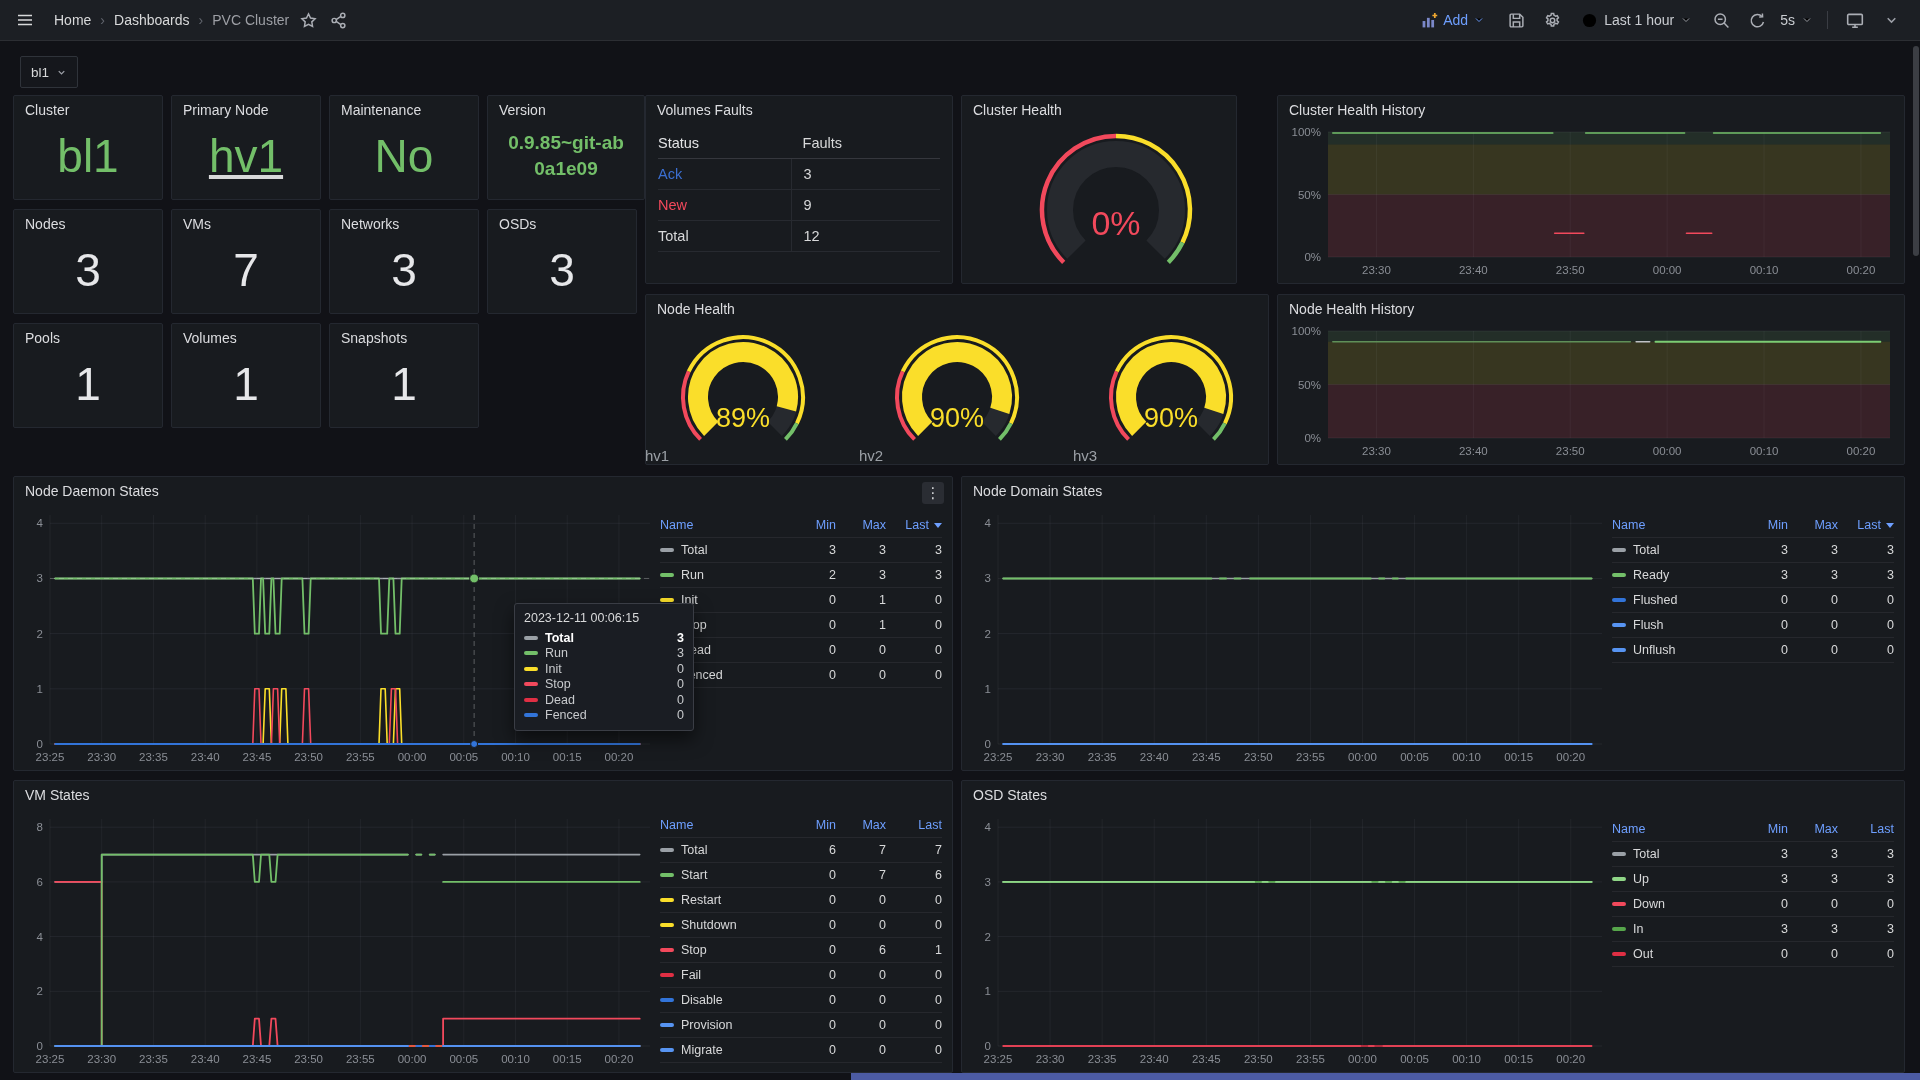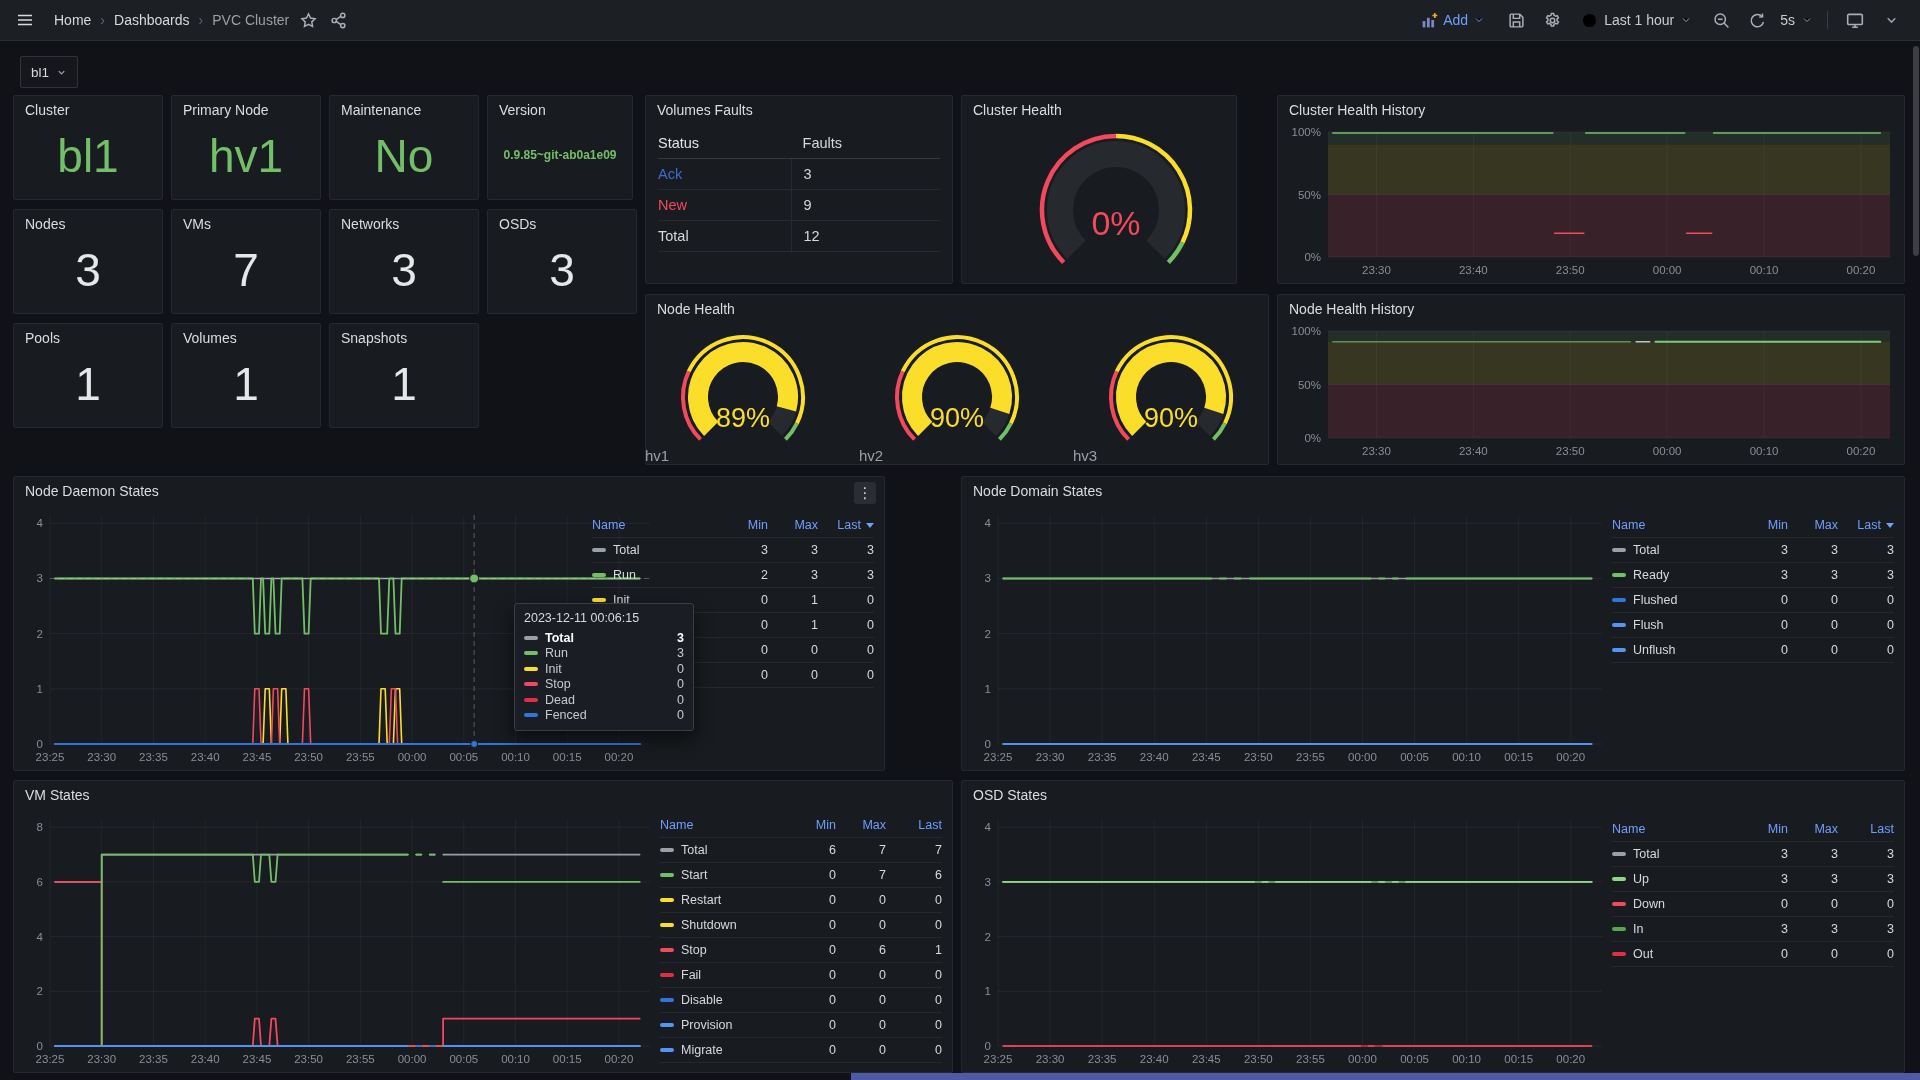--- a/index.html
+++ b/index.html
@@ -24,21 +24,21 @@
   .chev{display:inline-block;}
   
   .var-box{position:absolute;left:20px;top:56px;height:30px;border:1px solid #2f333a;border-radius:2px;
     display:flex;align-items:center;gap:7px;padding:0 10px;font-size:13.5px;color:#d8d9da;cursor:pointer;background:#15171c;}
   
   .panel{position:absolute;background:#181b1f;border:1px solid #242830;border-radius:2px;box-sizing:border-box;}
   .ptitle{position:absolute;left:11px;top:6px;font-size:14px;font-weight:500;color:#dcdde0;white-space:nowrap;z-index:3;}
   .stat{display:flex;align-items:center;justify-content:center;padding-top:16px;text-align:center;}
   .green-big{font-size:46px;color:#73bf69;font-weight:500;line-height:1;}
   .white-big{font-size:46px;color:#e6e7e9;font-weight:500;line-height:1;}
-  .green-small{font-size:12px;color:#73bf69;font-weight:700;max-width:118px;line-height:1.35;word-break:break-all;}
+  .green-small{font-size:19px;color:#73bf69;font-weight:700;max-width:118px;line-height:1.35;word-break:break-all;}
   
   .ftable{position:absolute;left:12px;right:12px;top:32px;font-size:14.5px;}
   .frow{display:grid;grid-template-columns:47% 1fr;align-items:center;height:30px;border-bottom:1px solid rgba(204,204,220,0.09);}
   .frow .fcell2{border-left:1px solid rgba(204,204,220,0.09);padding-left:12px;height:100%;display:flex;align-items:center;color:#d8d9da;}
   .frow.fhead{color:#e3e4e6;font-weight:500;border-bottom:1px solid rgba(204,204,220,0.16);}
   .frow.fhead .fcell2{border-left:none;}
   
   .gauge-box{position:absolute;text-align:center;}
   .gauge-value{position:absolute;left:0;right:0;text-align:center;font-weight:500;}
   .gauge-label{font-size:15px;color:#9ba0a6;margin-top:0px;}
@@ -299,21 +299,21 @@
           <line x1="482.0344827586207" x2="482.0344827586207" y1="10" y2="117" stroke="rgba(204,204,220,0.06)"></line>
           <text x="482.0344827586207" y="134" text-anchor="middle" class="tick-label">00:10</text>
           <line x1="578.9310344827586" x2="578.9310344827586" y1="10" y2="117" stroke="rgba(204,204,220,0.06)"></line>
           <text x="578.9310344827586" y="134" text-anchor="middle" class="tick-label">00:20</text>
           <polyline points="50.8,20.7 348.3,20.7" fill="none" stroke="#5f8f58" stroke-width="1.5" stroke-linejoin="round" stroke-linecap="round"></polyline>
           <polyline points="354.1,20.7 367.7,20.7" fill="none" stroke="#c0c2c6" stroke-width="1.5" stroke-linejoin="round" stroke-linecap="round"></polyline>
           <polyline points="373.5,20.7 598.3,20.7" fill="none" stroke="#7ccd73" stroke-width="2" stroke-linejoin="round" stroke-linecap="round"></polyline>
         </svg></div>
   </div>
 
-  <div class="panel" style="left:13px;top:476px;width:872px;height:295px">
+  <div class="panel" style="left:13px;top:476px;width:940px;height:295px">
     <div class="ptitle">Node Daemon States</div>
     <div class="kebab">⋮</div>
     <div class="chart" style="left:6px;top:28px;width:640px;height:263px"><svg width="640" height="263">
           <line x1="30" x2="630" y1="239" y2="239" stroke="rgba(204,204,220,0.07)"></line>
           <text x="23" y="243" text-anchor="end" class="tick-label">0</text>
           <line x1="30" x2="630" y1="183.81927710843374" y2="183.81927710843374" stroke="rgba(204,204,220,0.07)"></line>
           <text x="23" y="187.81927710843374" text-anchor="end" class="tick-label">1</text>
           <line x1="30" x2="630" y1="128.63855421686748" y2="128.63855421686748" stroke="rgba(204,204,220,0.07)"></line>
           <text x="23" y="132.63855421686748" text-anchor="end" class="tick-label">2</text>
           <line x1="30" x2="630" y1="73.45783132530123" y2="73.45783132530123" stroke="rgba(204,204,220,0.07)"></line>
@@ -762,29 +762,29 @@
       <div class="num">0</div>
       <div class="num">0</div>
         </div>
       </div>
   </div>
 
 <div class="panel stat" style="left: 13px; top: 95px; width: 150px; height: 105px;">
       <div class="ptitle">Cluster</div>
       <div class="stat-value green-big">bl1</div>
     </div>
-    <div class="panel stat" style="left: 171px; top: 95px; width: 150px; height: 105px;">
+    <div class="panel stat" style="left: 171px; top: 95px; width: 150px; height: 105px; text-decoration: underline;">
       <div class="ptitle">Primary Node</div>
       <div class="stat-value green-big">hv1</div>
     </div>
     <div class="panel stat" style="left: 329px; top: 95px; width: 150px; height: 105px;">
       <div class="ptitle">Maintenance</div>
       <div class="stat-value green-big">No</div>
     </div>
-    <div class="panel stat" style="left: 487px; top: 95px; width: 146px; height: 105px;">
+    <div class="panel stat" style="left: 487px; top: 95px; width: 158px; height: 105px;">
       <div class="ptitle">Version</div>
       <div class="stat-value green-small">0.9.85~git-ab0a1e09</div>
     </div>
     <div class="panel stat" style="left: 13px; top: 209px; width: 150px; height: 105px;">
       <div class="ptitle">Nodes</div>
       <div class="stat-value white-big">3</div>
     </div>
     <div class="panel stat" style="left: 171px; top: 209px; width: 150px; height: 105px;">
       <div class="ptitle">VMs</div>
       <div class="stat-value white-big">7</div>

